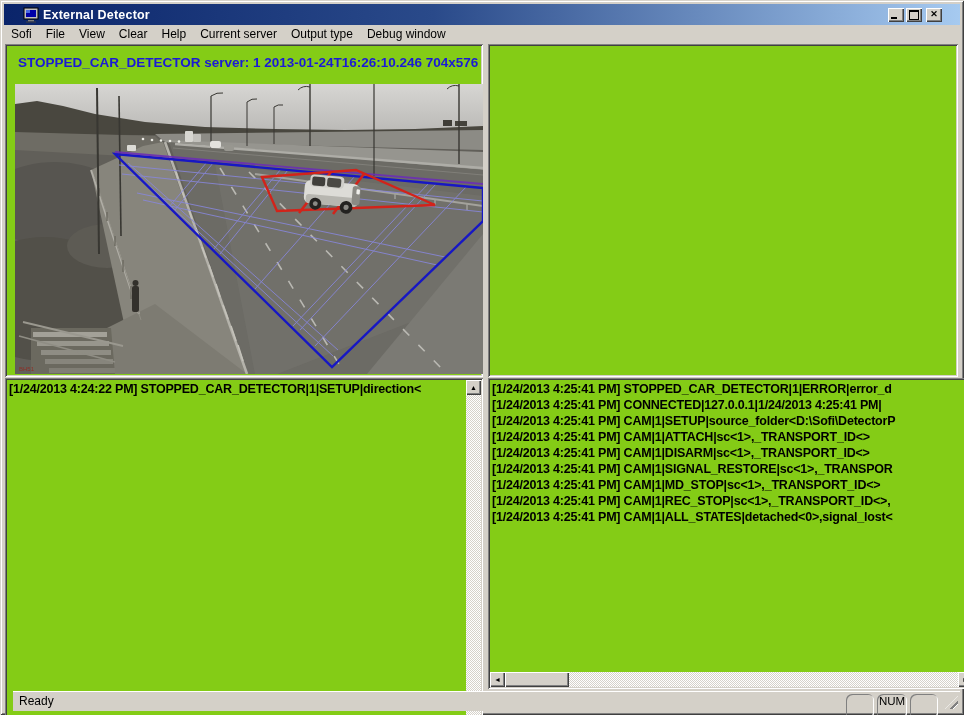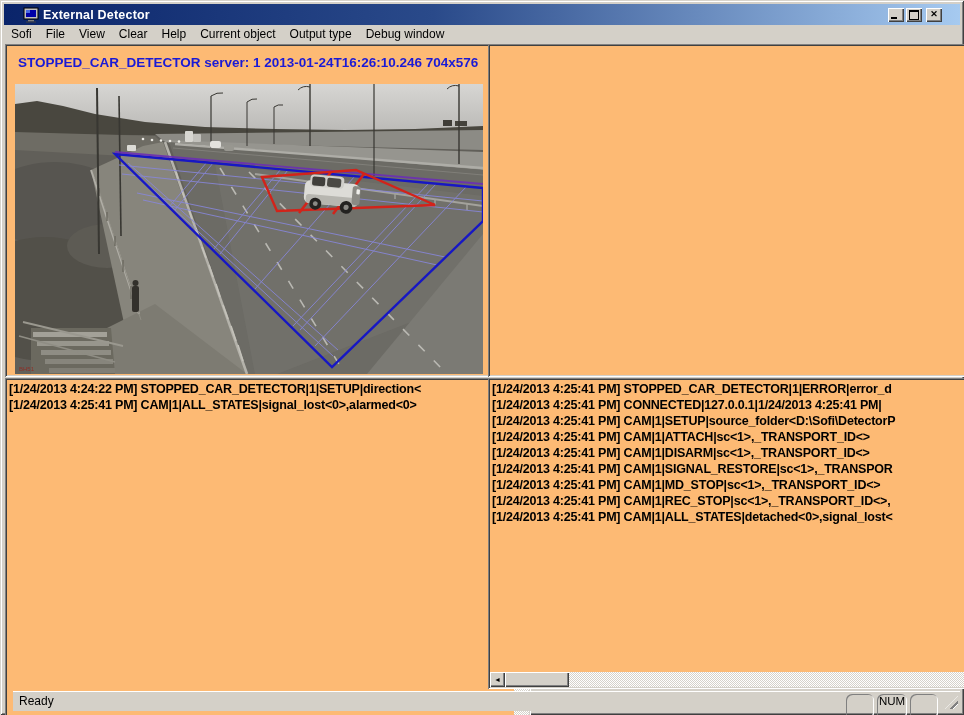--- a/index.html
+++ b/index.html
@@ -17,22 +17,22 @@
     box-shadow:inset 1px 1px 0 #ffffff, inset -1px -1px 0 #404040, inset -2px -2px 0 #808080;
     display:flex;align-items:center;justify-content:center;padding:0;cursor:default;}
   .g-min{position:absolute;left:3px;bottom:3px;width:6px;height:2px;background:#000;}
   .g-max{width:8px;height:7px;border:1px solid #000;border-top-width:2px;}
   .g-close{font-size:9px;font-weight:bold;color:#000;line-height:1;}
   
   .menubar{position:absolute;left:4px;top:25px;right:4px;height:18px;background:#d4d0c8;
     display:flex;align-items:center;font-size:12px;color:#000;}
   .menu-item{padding:1px 7px;white-space:nowrap;}
   
-  .panel{position:absolute;background:#fdba74;
-    box-shadow:inset 1px 1px 0 #808080, inset -1px -1px 0 #ffffff, inset 2px 2px 0 #404040, inset -2px -2px 0 #d4d0c8;padding-left:48px;}
+  .panel{position:absolute;background:#84cc16;
+    box-shadow:inset 1px 1px 0 #808080, inset -1px -1px 0 #ffffff, inset 2px 2px 0 #404040, inset -2px -2px 0 #d4d0c8;}
   #panel-video{left:5px;top:44px;width:478px;height:333px;}
   #panel-log-left{left:5px;top:378px;width:478px;height:391px;}
   #panel-empty{left:488px;top:44px;width:470px;height:333px;}
   #panel-log-right{left:488px;top:378px;width:502px;height:311px;}
   .video-header{position:absolute;left:13px;top:11px;right:3px;height:17px;overflow:hidden;white-space:nowrap;
     color:#1a1ad6;font-size:13.5px;font-weight:bold;}
   .scene{position:absolute;left:10px;top:40px;width:468px;height:290px;display:block;background:#9a9a96;}
   .scene text{font-family:"Liberation Sans",sans-serif;}
   
   .log-lines{position:absolute;left:4px;top:3px;right:18px;bottom:18px;overflow:hidden;
@@ -91,21 +91,21 @@
         </button>
     </div>
   </div>
 
   <div class="menubar">
       <span class="menu-item">Sofi</span>
       <span class="menu-item">File</span>
       <span class="menu-item">View</span>
       <span class="menu-item">Clear</span>
       <span class="menu-item">Help</span>
-      <span class="menu-item">Current object</span>
+      <span class="menu-item">Current server</span>
       <span class="menu-item">Output type</span>
       <span class="menu-item">Debug window</span>
     </div>
 
   <div class="panel" id="panel-video">
     <div class="video-header">STOPPED_CAR_DETECTOR server: 1 2013-01-24T16:26:10.246 704x576</div>
 
     <svg class="scene" viewBox="0 0 468 290" preserveAspectRatio="none">
       <defs>
         <linearGradient id="skyg" x1="0" y1="0" x2="0" y2="1">
@@ -259,21 +259,21 @@
           <circle cx="332" cy="122" r="2.6" fill="#8a8984"></circle>
         <rect x="341" y="103" width="3.4" height="5" rx="1" fill="#efeeea"></rect>
       </g>
       <text x="4" y="287" font-size="6" fill="#93271f" opacity="0.85">BH51</text>
     </svg>
   </div>
 
   <div class="panel" id="panel-empty"></div>
 
   <div class="panel" id="panel-log-left">
-    <div class="log-lines"><div class="log-line">[1/24/2013 4:24:22 PM] STOPPED_CAR_DETECTOR|1|SETUP|direction&lt;</div><div class="log-line">[1/24/2013 4:25:41 PM] CAM|1|ALL_STATES|signal_lost&lt;0&gt;,alarmed&lt;0&gt;</div></div>
+    <div class="log-lines"><div class="log-line">[1/24/2013 4:24:22 PM] STOPPED_CAR_DETECTOR|1|SETUP|direction&lt;</div></div>
     <div class="vsb dither">
       <div class="sb-btn up">▲</div>
       <div class="sb-btn down disabled">▼</div>
     </div>
     <div class="hsb dither">
       <div class="sb-btn left">◄</div>
       <div class="sb-thumb"></div>
       <div class="sb-btn right">►</div>
     </div>
     <div class="sb-corner"></div>

